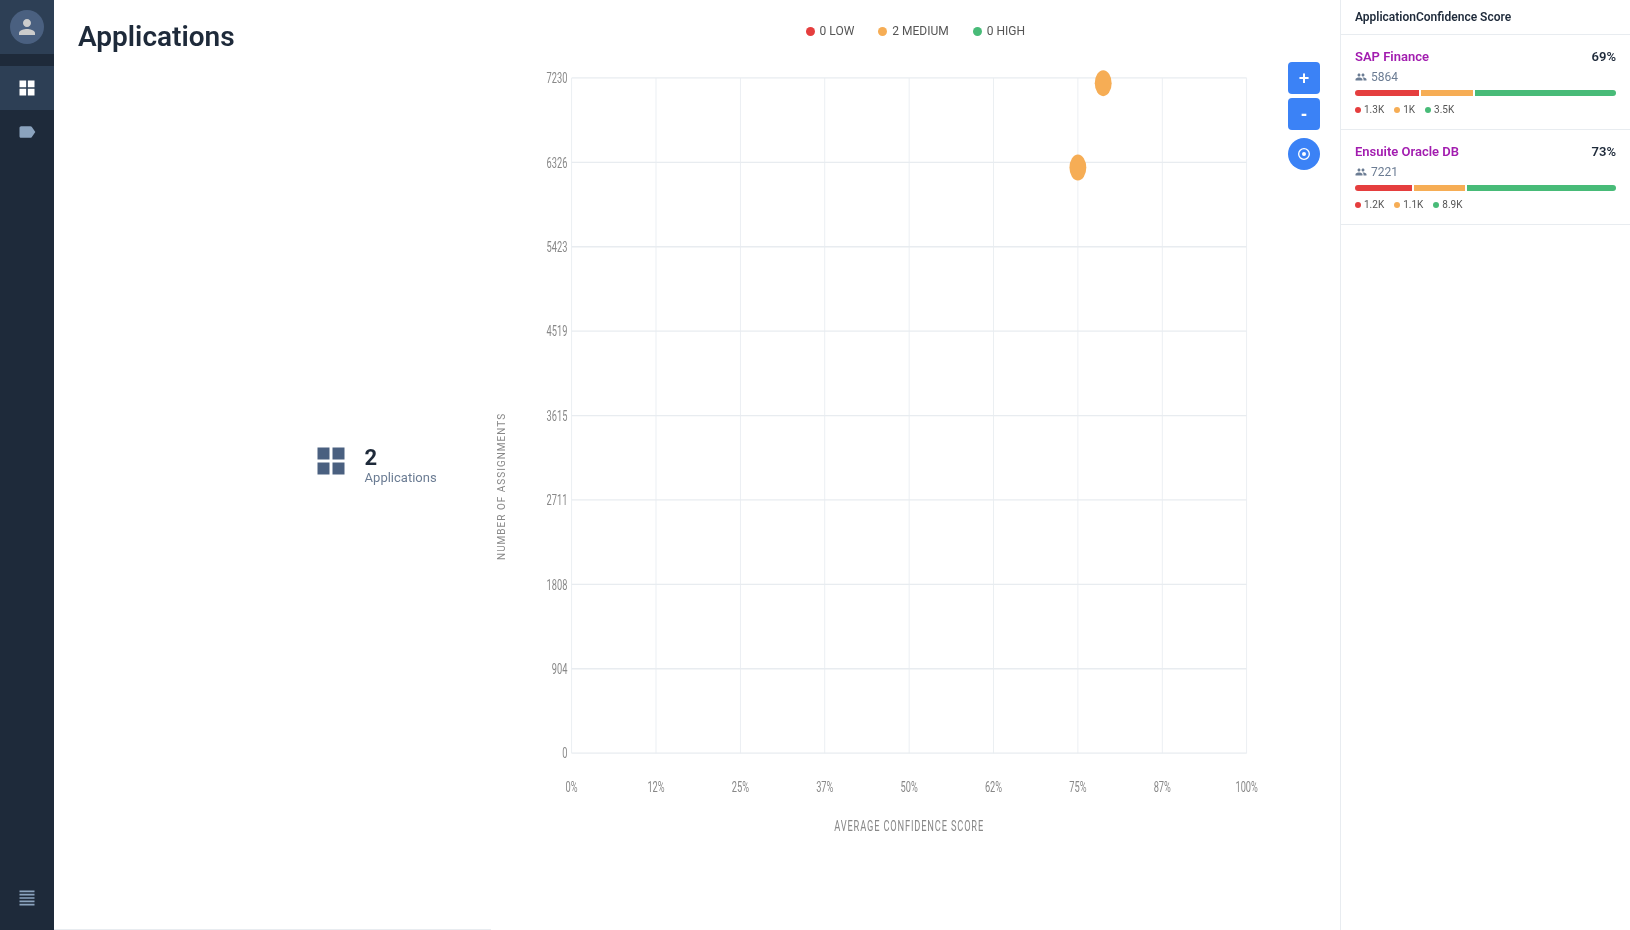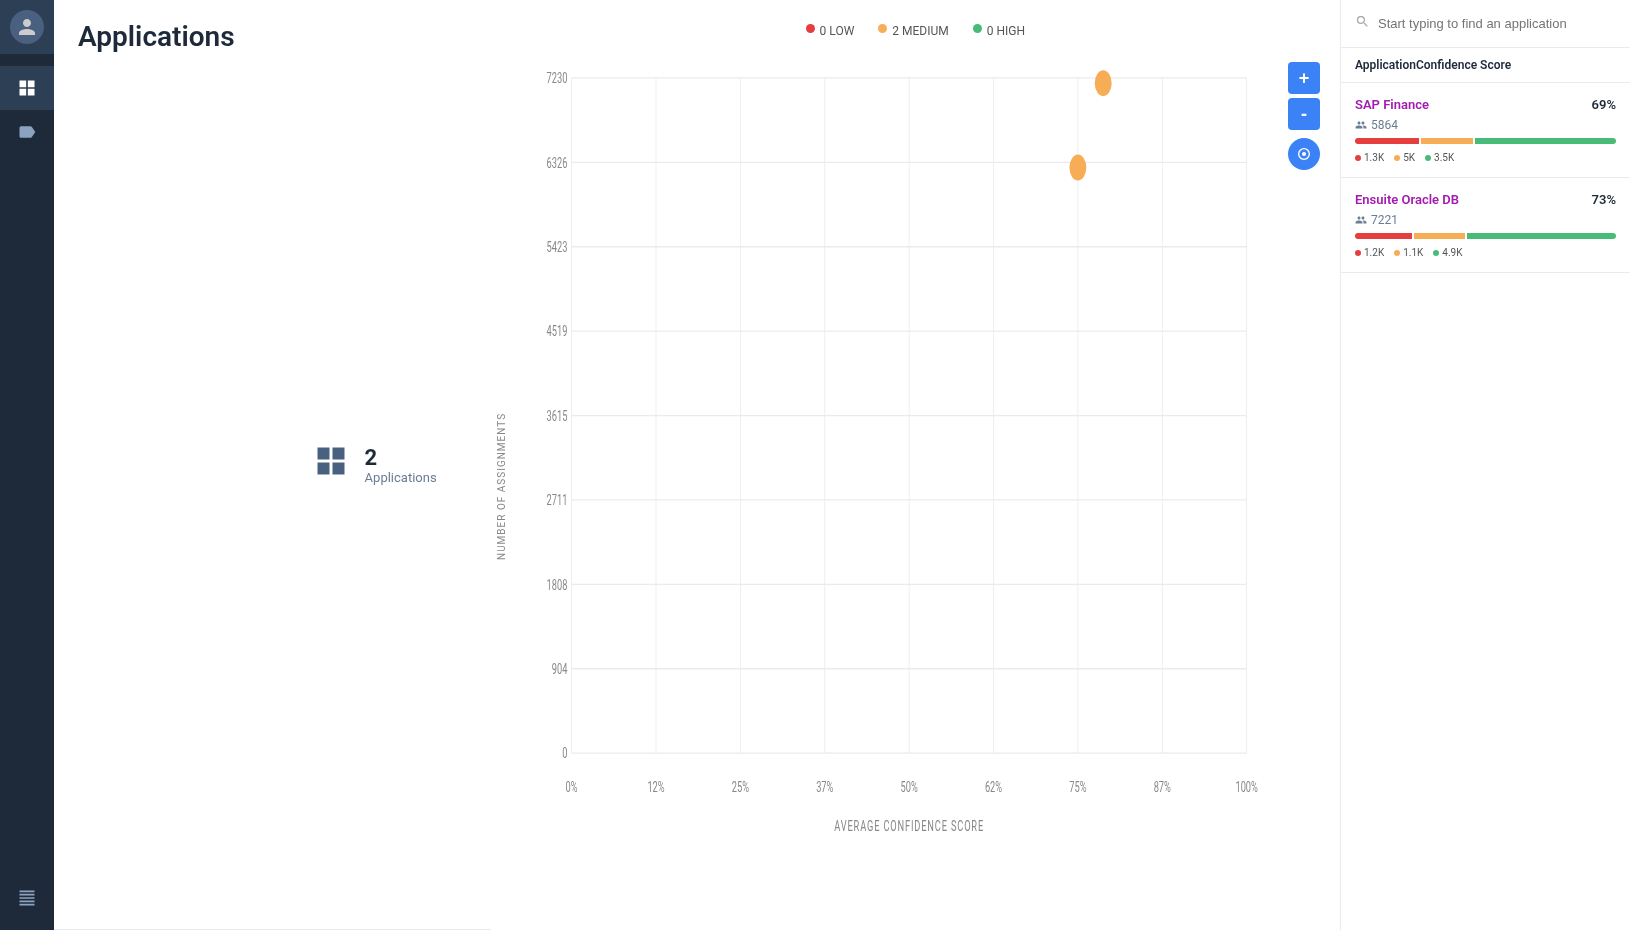--- a/index.html
+++ b/index.html
@@ -135,21 +135,21 @@
     .legend {
       display: flex;
       justify-content: center;
       gap: 24px;
       padding: 8px 0 4px 0;
       font-size: 12px;
       color: #555;
     }
     .legend-item {
       display: flex;
-      align-items: flex-start;
+      align-items: center;
       gap: 5px;
     }
     .legend-dot {
       width: 9px;
       height: 9px;
       border-radius: 50%;
     }
 
     .chart-wrapper {
       display: flex;
@@ -454,28 +454,20 @@
           <circle cx="660" cy="89" r="10" fill="#f6ad55"></circle>
         </svg>
       </div>
     </div>
   </div>
 
 </div>
 
 <div class="right-panel">
 
-  <div class="search-box">
-    <div class="search-icon-wrap">
-      <svg width="15" height="15" viewBox="0 0 24 24" fill="#aaa">
-          <path d="M15.5 14h-.79l-.28-.27A6.471 6.471 0 0 0 16 9.5 6.5 6.5 0 1 0 9.5 16c1.61 0 3.09-.59 4.23-1.57l.27.28v.79l5 4.99L20.49 19l-4.99-5zm-6 0C7.01 14 5 11.99 5 9.5S7.01 5 9.5 5 14 7.01 14 9.5 11.99 14 9.5 14z"></path>
-        </svg>
-    </div>
-    <input type="text" placeholder="Start typing to find an application" style="">
-  </div>
 
   <div class="panel-header">
     <span>Application</span>
     <span>Confidence Score</span>
   </div>
 
   <div class="app-list-item" id="app-item-0">
     <div class="app-item-header">
       <span class="app-name">SAP Finance</span>
       <span class="app-score">69%</span>
@@ -491,21 +483,21 @@
       <div class="bar-orange" style="flex: 20;"></div>
       <div class="bar-green" style="flex: 55;"></div>
     </div>
     <div class="app-bar-labels">
       <div class="bar-label-item">
         <div class="dot-sm" style="background:#e53e3e;"></div>
         <span>1.3K</span>
       </div>
       <div class="bar-label-item">
         <div class="dot-sm" style="background:#f6ad55;"></div>
-        <span>5K</span>
+        <span>1K</span>
       </div>
       <div class="bar-label-item">
         <div class="dot-sm" style="background:#48bb78;"></div>
         <span>3.5K</span>
       </div>
     </div>
   </div>
 
   <div class="app-list-item" id="app-item-1">
     <div class="app-item-header">
@@ -527,18 +519,18 @@
       <div class="bar-label-item">
         <div class="dot-sm" style="background:#e53e3e;"></div>
         <span>1.2K</span>
       </div>
       <div class="bar-label-item">
         <div class="dot-sm" style="background:#f6ad55;"></div>
         <span>1.1K</span>
       </div>
       <div class="bar-label-item">
         <div class="dot-sm" style="background:#48bb78;"></div>
-        <span>4.9K</span>
+        <span>8.9K</span>
       </div>
     </div>
   </div>
 
 </div>
 
 </body></html>

